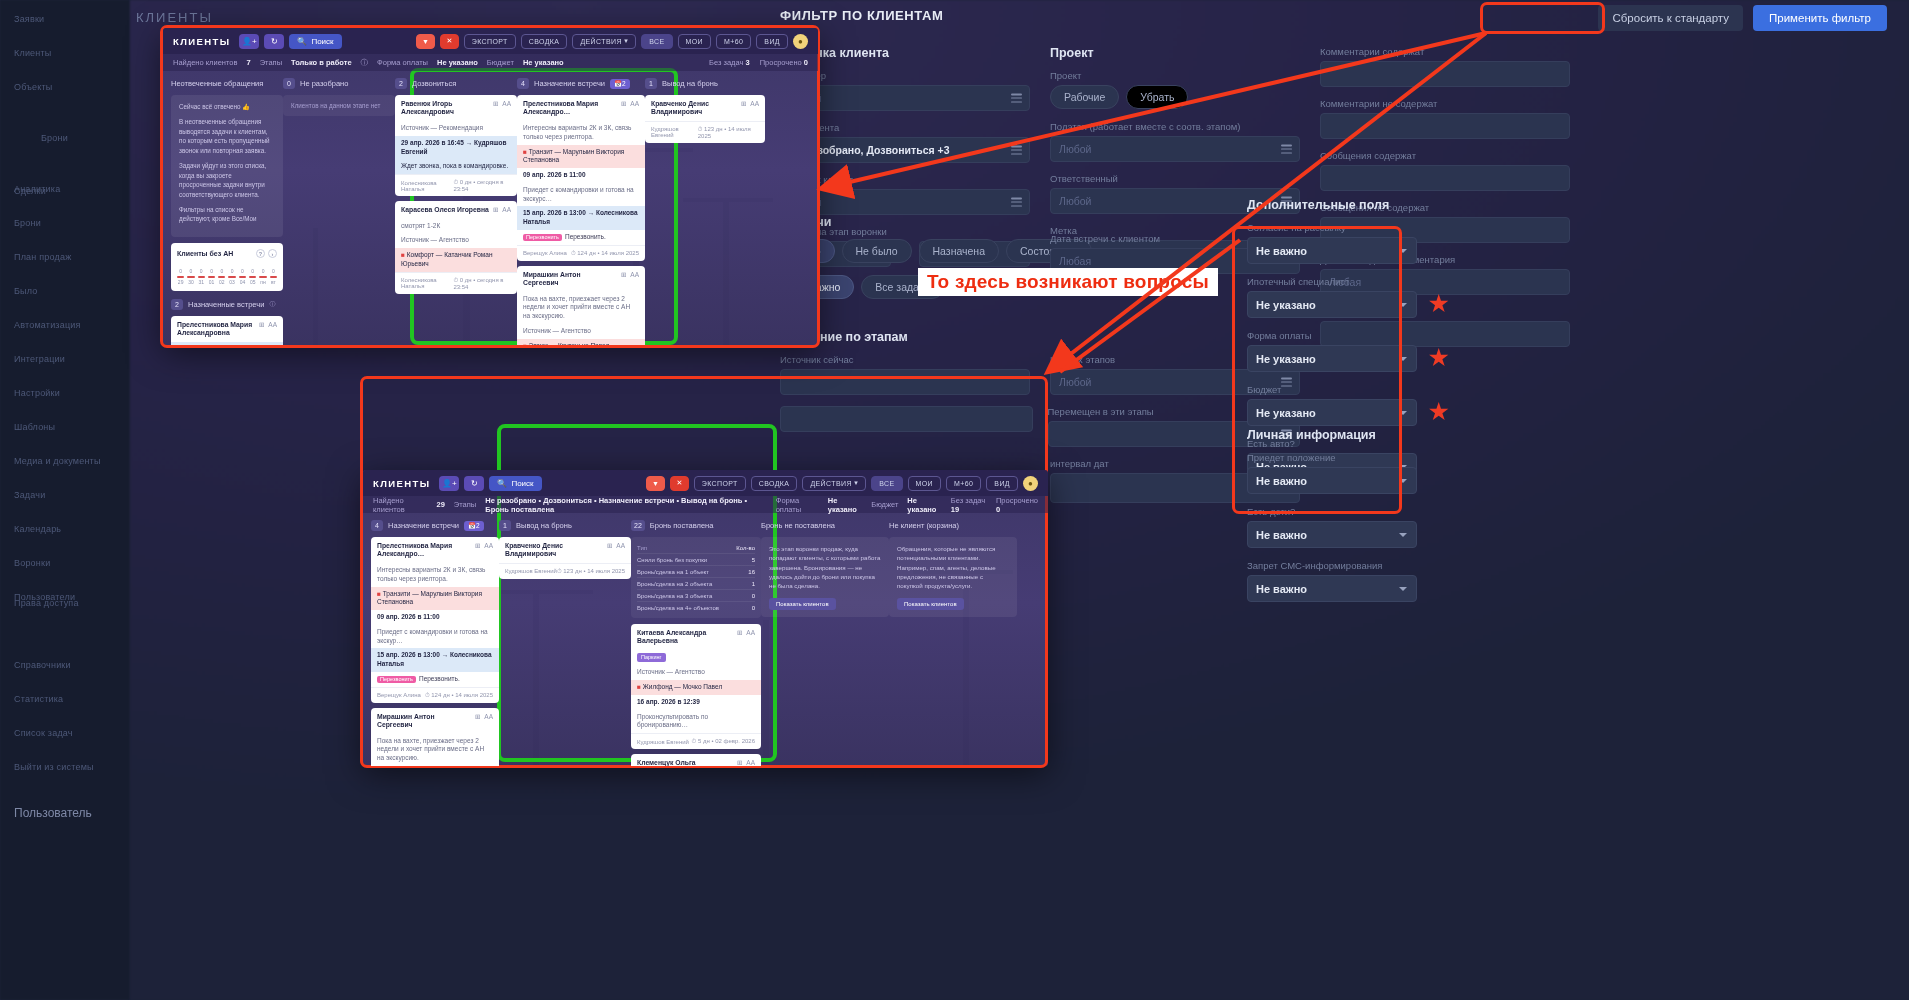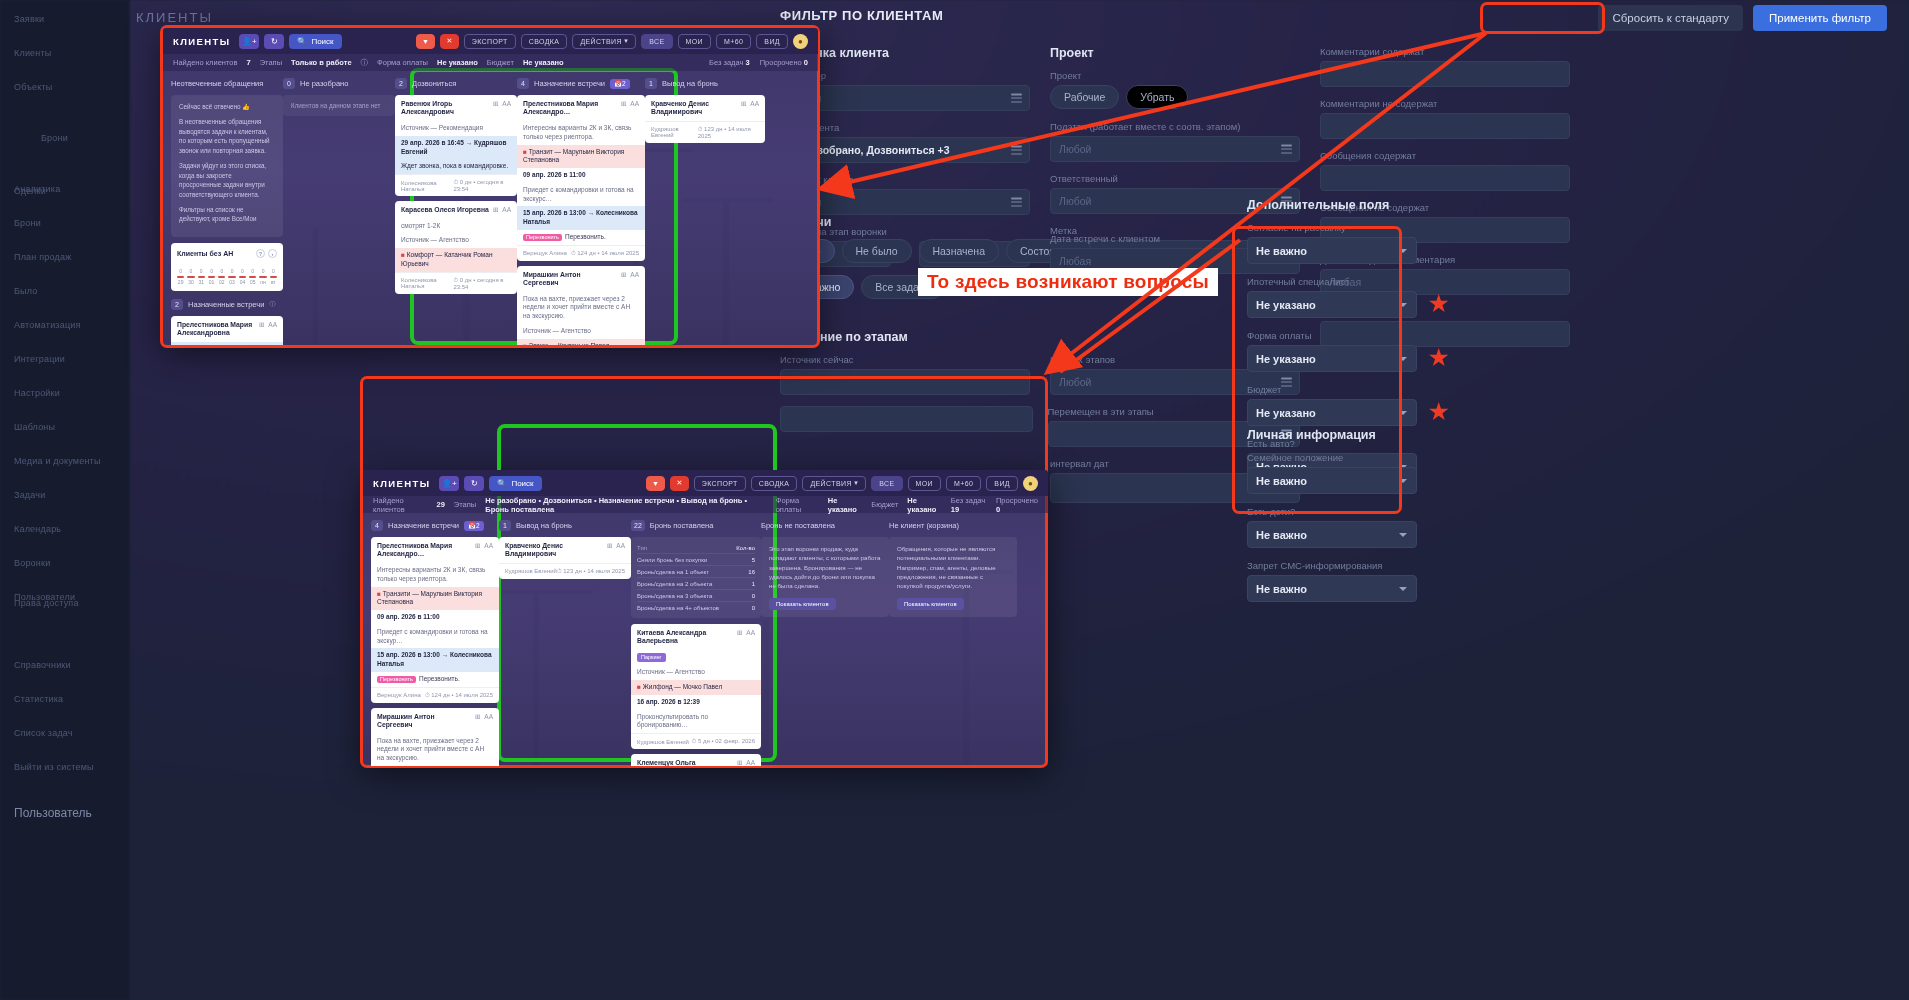--- a/index.html
+++ b/index.html
@@ -438,21 +438,21 @@
           <span class="flabel">Есть авто?</span>
           <div style="position: relative;">
             <div class="fselect">Не важно<span class="chev"></span></div>
           </div>
         </div>
     </div>
 
     <div class="fcol" style="left:487px; top:428px; width:170px;">
       <div class="fsec-title">Личная информация</div>
       <div id="personal-fields">
-          <span class="flabel">Семейное положение</span>
+          <span class="flabel">Приедет положение</span>
           <div style="position: relative;">
             <div class="fselect">Не важно<span class="chev"></span></div>
           </div>
           <span class="flabel">Есть дети?</span>
           <div style="position: relative;">
             <div class="fselect">Не важно<span class="chev"></span></div>
           </div>
           <span class="flabel">Запрет СМС-информирования</span>
           <div style="position: relative;">
             <div class="fselect">Не важно<span class="chev"></span></div>

